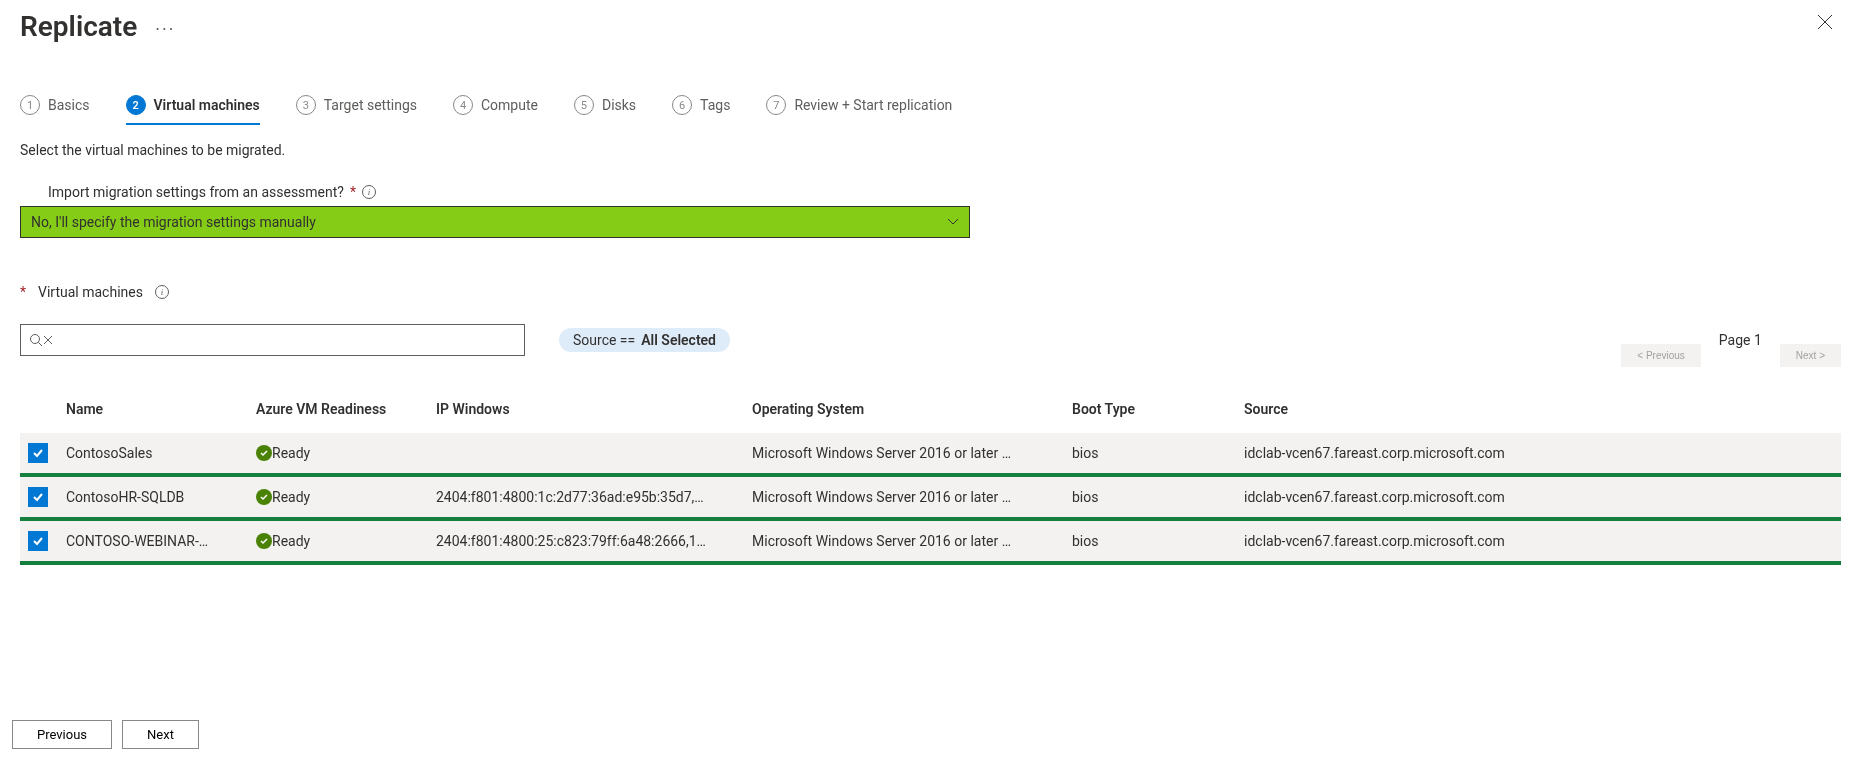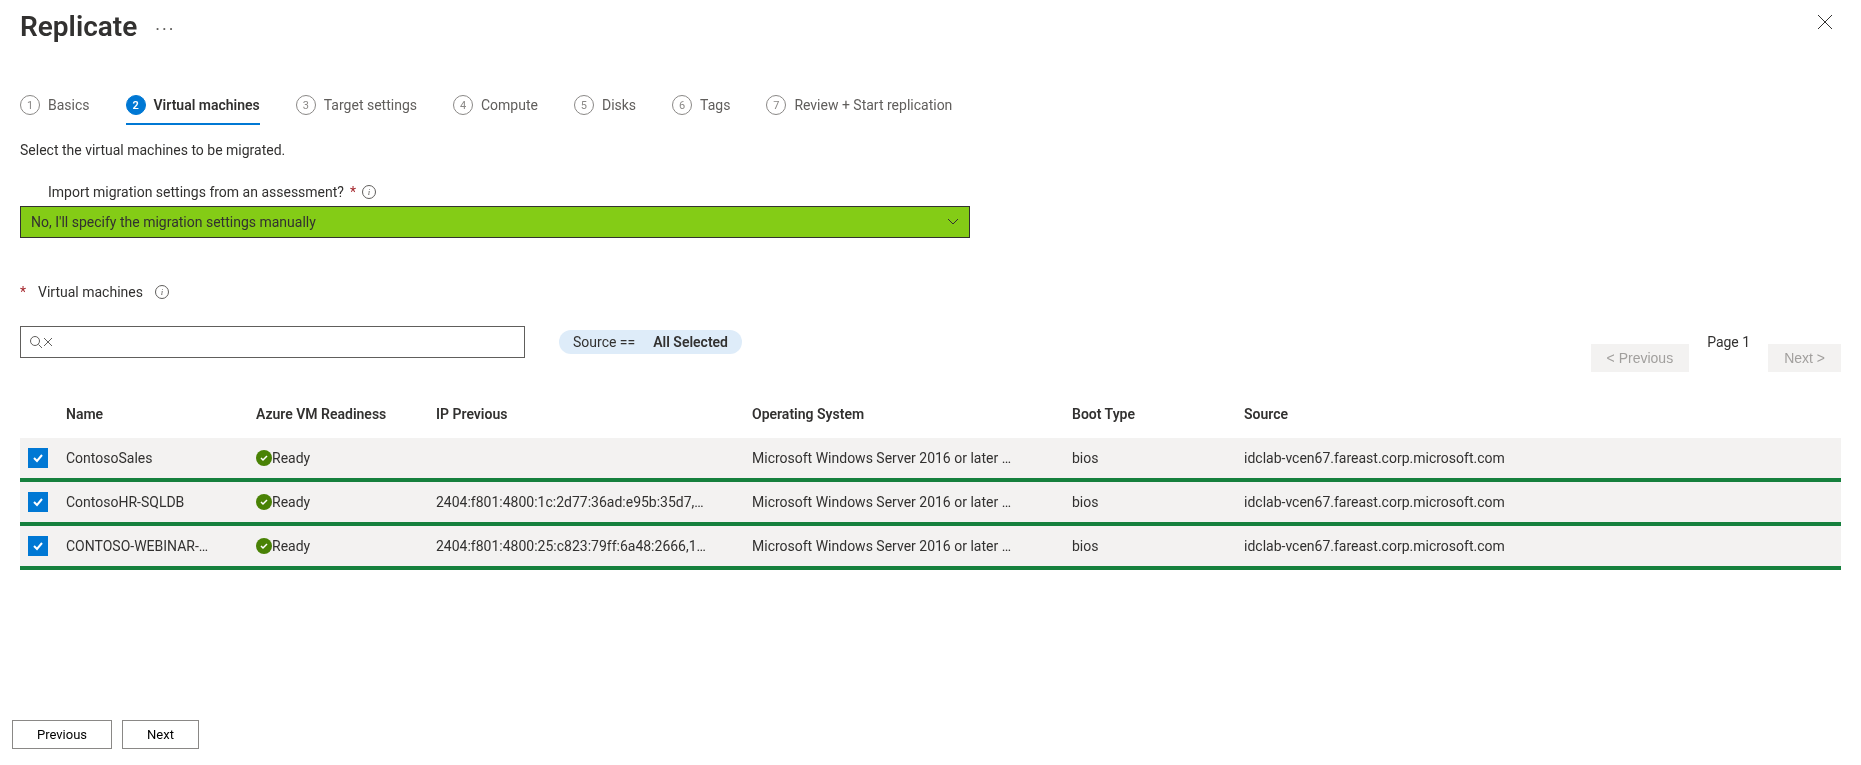--- a/index.html
+++ b/index.html
@@ -161,37 +161,37 @@
     padding-left: 6px;
   }
   .search-icon svg, .clear-icon svg { display:block; }
   .clear-icon { cursor:pointer; color:#605e5c; }
   .filter-pill {
     background: #deecf9;
     border-radius: 14px;
     padding: 4px 14px 4px 14px;
     display: inline-flex;
     align-items: flex-end;
-    gap: 18px;
+    gap: 6px;
     cursor: pointer;
     font-size: 14px;
   }
   .filter-pill .strong { font-weight: 600; }
 
   .pager {
     display: flex;
     align-items: center;
     gap: 18px;
   }
   .pager-btn {
     background: #f3f2f1;
     color: #a19f9d;
     border: none;
     padding: 6px 16px;
-    font-size: 14px;
+    font-size: 10px;
     cursor: default;
     margin-top: 32px;
   }
   .page-label { color: #323130; }
 
   
   .vm-table {
     margin-top: 26px;
     width: 100%;
   }
@@ -339,21 +339,21 @@
     <span class="page-label">Page 1</span>
     <button class="pager-btn">Next &gt;</button>
   </div>
 </div>
 
 <div class="vm-table">
   <div class="vm-head">
     <div></div>
     <div>Name</div>
     <div>Azure VM Readiness</div>
-    <div>IP Previous</div>
+    <div>IP Windows</div>
     <div>Operating System</div>
     <div>Boot Type</div>
     <div>Source</div>
   </div>
 
   <div class="vm-row">
     <div><span class="checkbox">
           <svg width="12" height="12" viewBox="0 0 12 12">
             <path d="M2 6 L5 9 L10 3" fill="none" stroke="#fff" stroke-width="2"></path>
           </svg>

